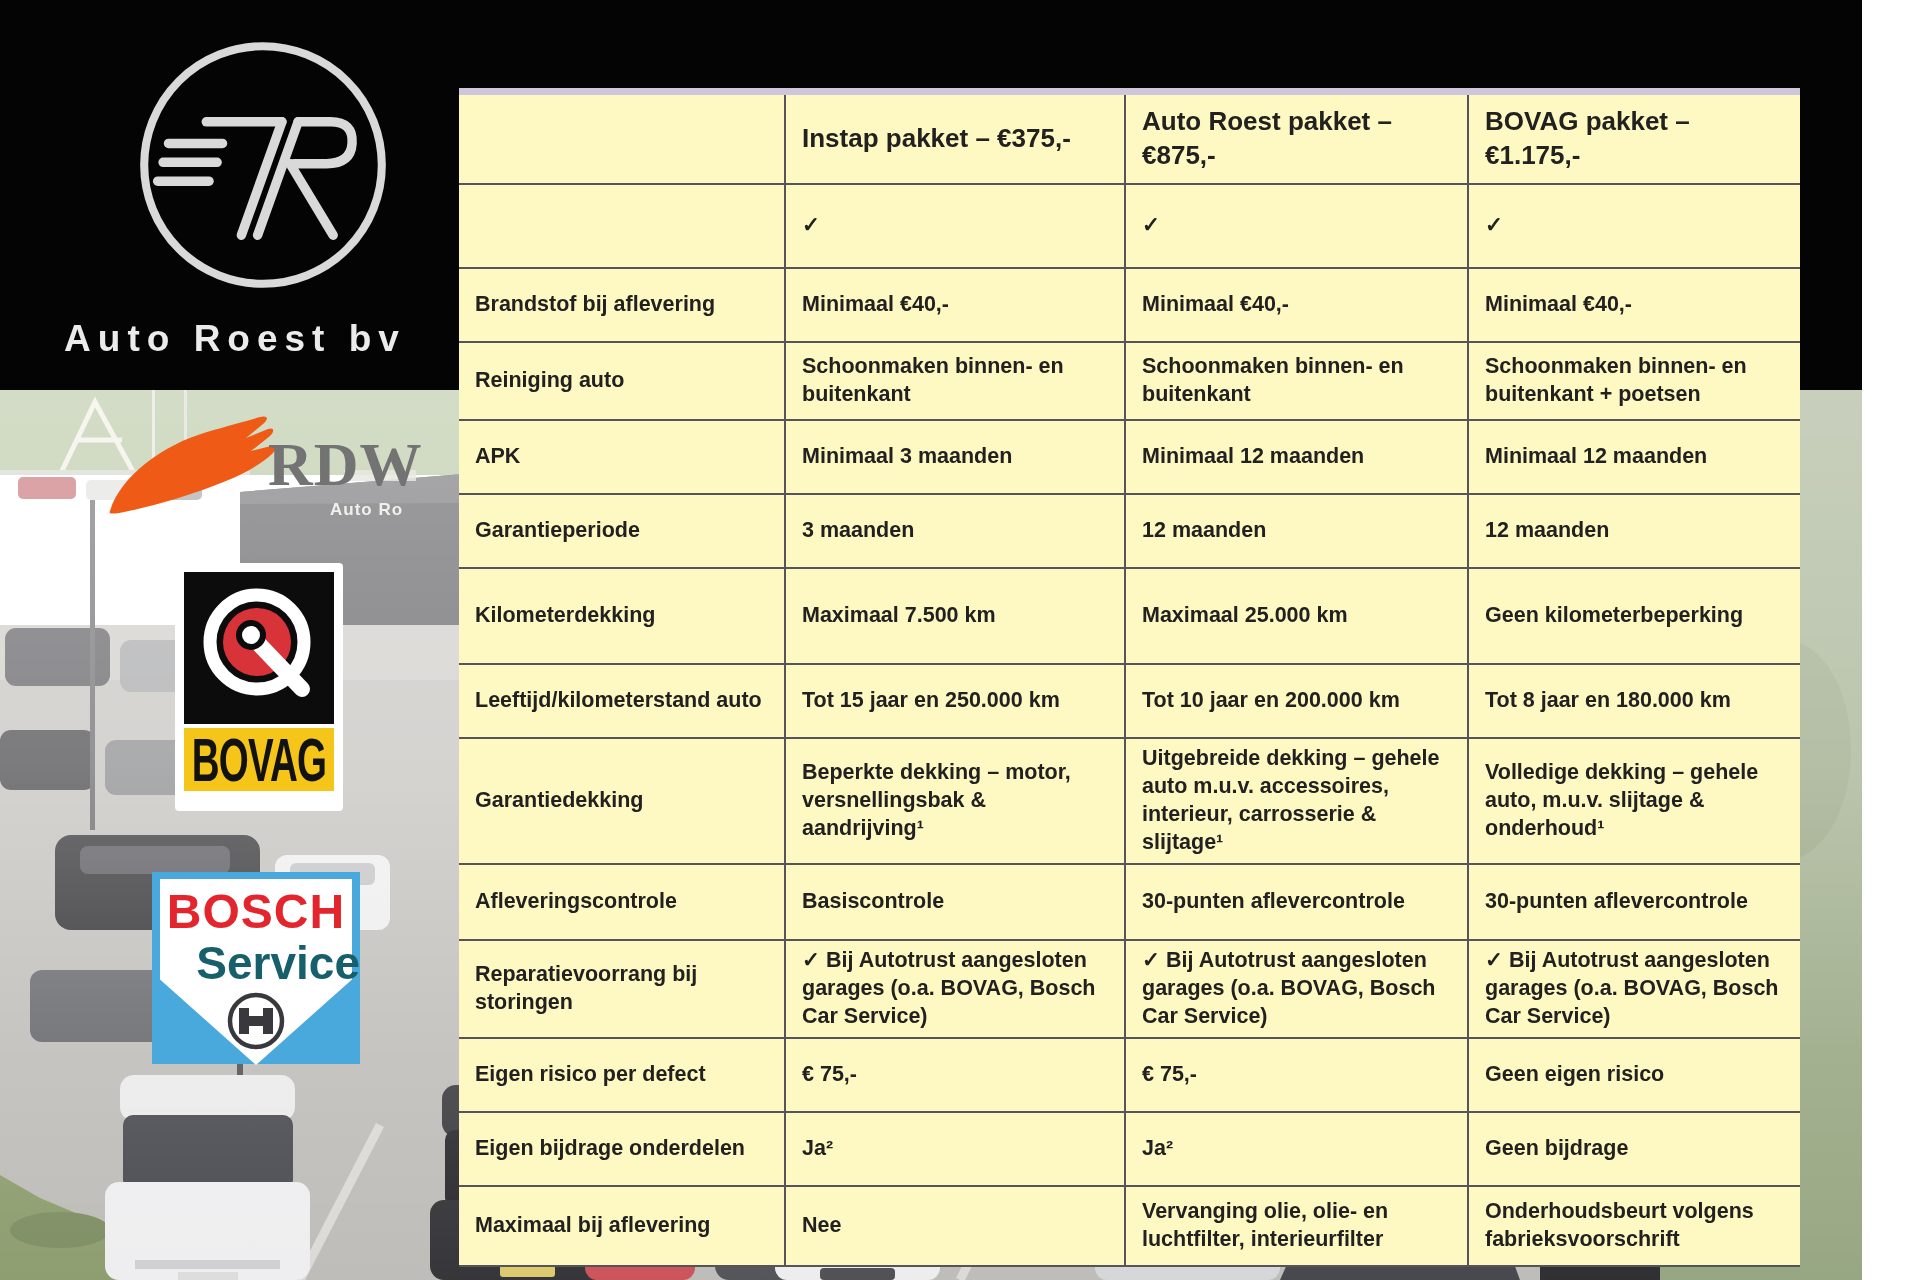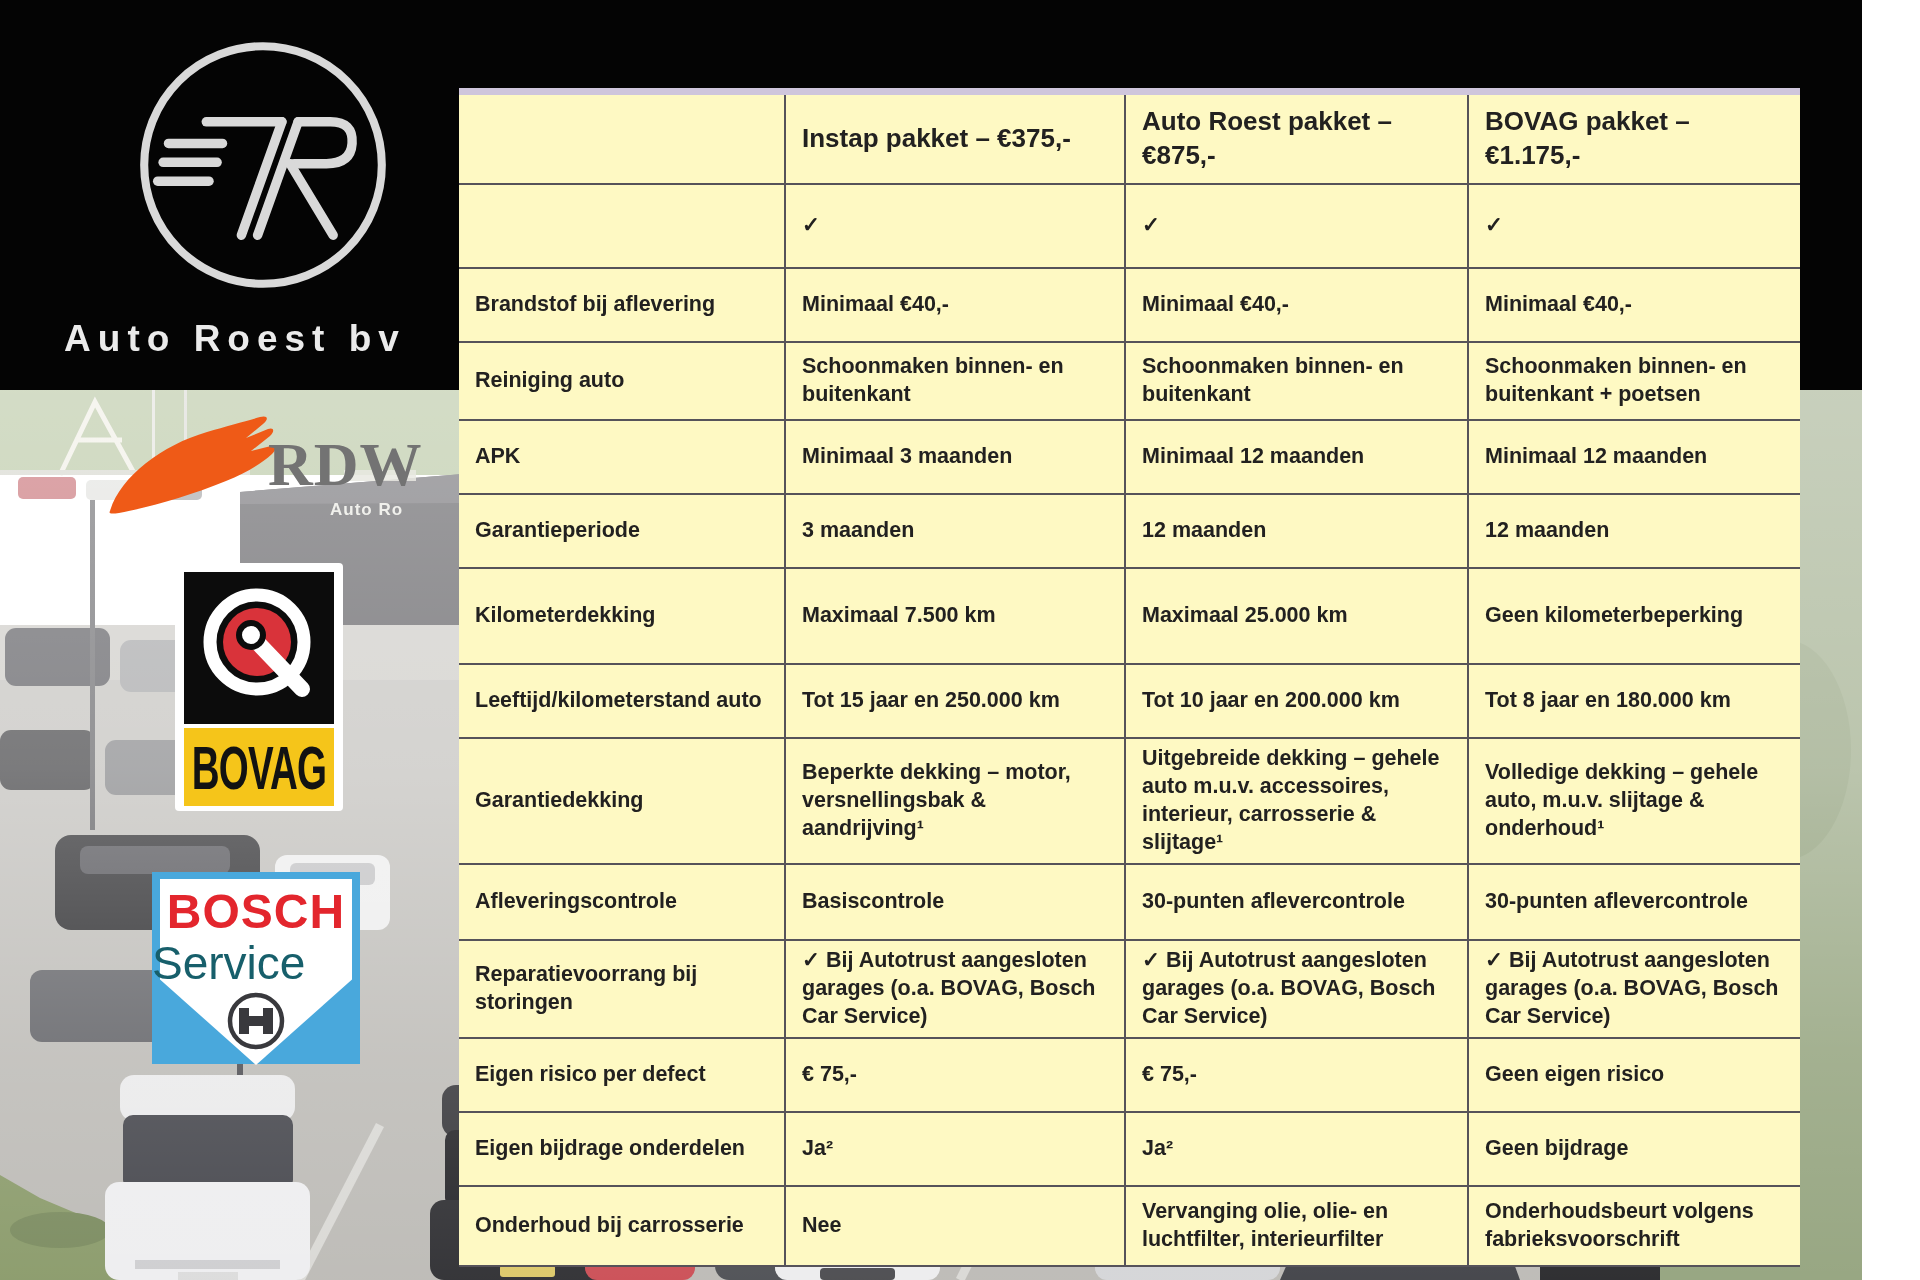--- a/index.html
+++ b/index.html
@@ -21,30 +21,30 @@
 
   
   .rdw{position:absolute;left:100px;top:415px;width:330px;height:115px;z-index:4;}
   .rdw svg{position:absolute;left:0;top:0;}
   .rdw-text{position:absolute;left:168px;top:14px;font-family:"Liberation Serif",serif;font-weight:bold;
             font-size:62px;color:#737373;letter-spacing:1px;}
 
   
   .bovag{position:absolute;left:175px;top:563px;width:168px;height:248px;background:#ffffff;
          border-radius:4px;padding:9px;box-sizing:border-box;z-index:4;}
-  .bovag-band{height:78px;background:#f5c51a;display:flex;align-items:center;justify-content:center;}
+  .bovag-band{height:63px;background:#f5c51a;display:flex;align-items:center;justify-content:center;}
   .bovag-band span{font-size:47px;font-weight:bold;color:#121212;transform:scale(.82,1.28);letter-spacing:-1px;}
 
   
   .bosch{position:absolute;left:152px;top:872px;width:208px;height:192px;background:#49a8dc;z-index:4;}
   .bosch-shield{position:absolute;left:8px;right:8px;top:7px;height:186px;background:#ffffff;
                 clip-path:polygon(0 0,100% 0,100% 54%,50% 100%,0 54%);}
   .bosch-top{position:absolute;left:0;width:100%;top:12px;text-align:center;font-size:48px;font-weight:bold;
              color:#e3262d;letter-spacing:1px;}
-  .bosch-bottom{position:absolute;left:0;width:100%;top:64px;text-align:left;font-size:46px;font-weight:normal;
+  .bosch-bottom{position:absolute;left:0;width:100%;top:64px;text-align:right;font-size:46px;font-weight:bold;
                 color:#175f6b;}
   .bosch-armature{position:absolute;left:50%;top:118px;transform:translateX(-50%);}
 
   
   .cmp-table{position:absolute;left:459px;top:88px;width:1341px;z-index:5;border-collapse:collapse;
              background:#fef9c3;border-top:7px solid #cfc6dc;table-layout:fixed;}
   .cmp-table col.c-label{width:326px;}
   .cmp-table col.c-1{width:340px;}
   .cmp-table col.c-2{width:343px;}
   .cmp-table col.c-3{width:332px;}
@@ -298,21 +298,21 @@
           <td>€ 75,-</td>
           <td>Geen eigen risico</td>
         </tr>
         <tr style="height: 74px;">
           <td>Eigen bijdrage onderdelen</td>
           <td>Ja²</td>
           <td>Ja²</td>
           <td>Geen bijdrage</td>
         </tr>
         <tr style="height: 80px;">
-          <td>Onderhoud bij carrosserie</td>
+          <td>Maximaal bij aflevering</td>
           <td>Nee</td>
           <td>Vervanging olie, olie- en luchtfilter, interieurfilter</td>
           <td>Onderhoudsbeurt volgens fabrieksvoorschrift</td>
         </tr>
       </tbody>
   </table>
 
 </div>
 
 </body></html>

